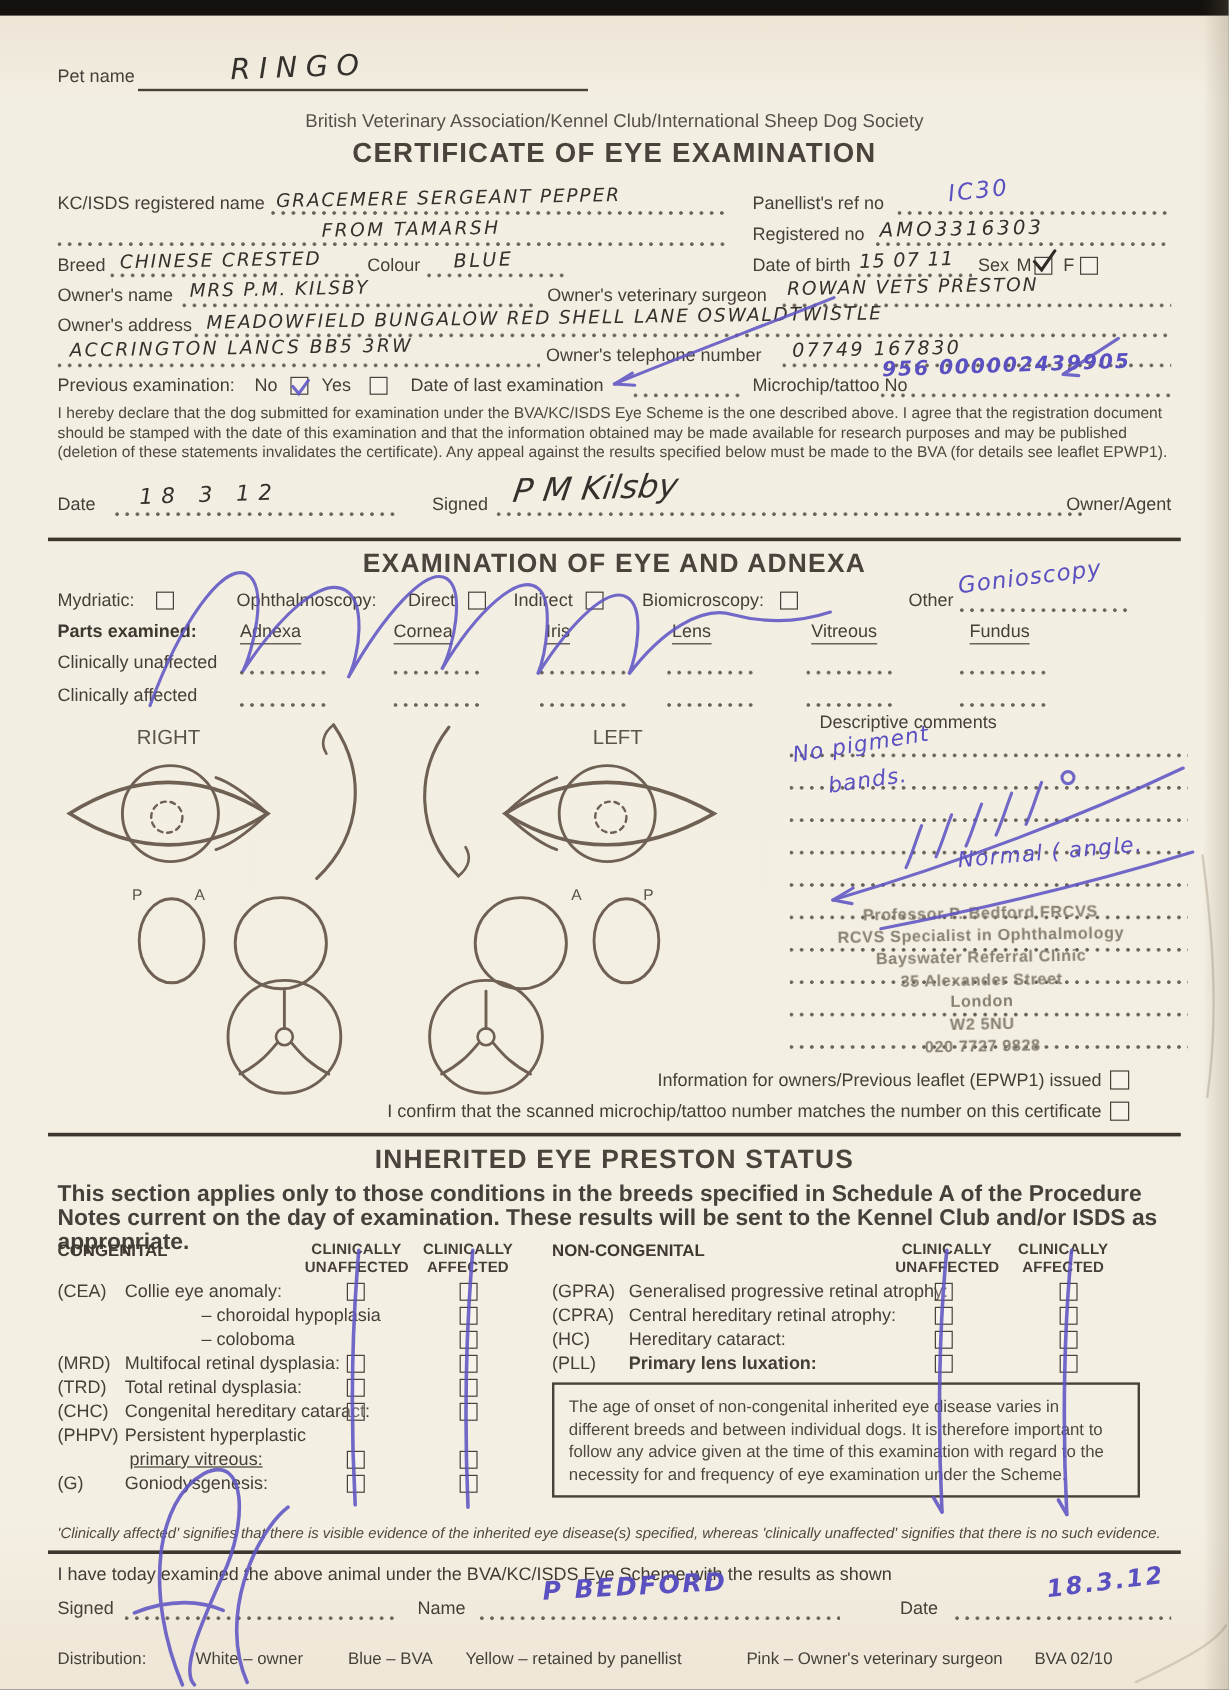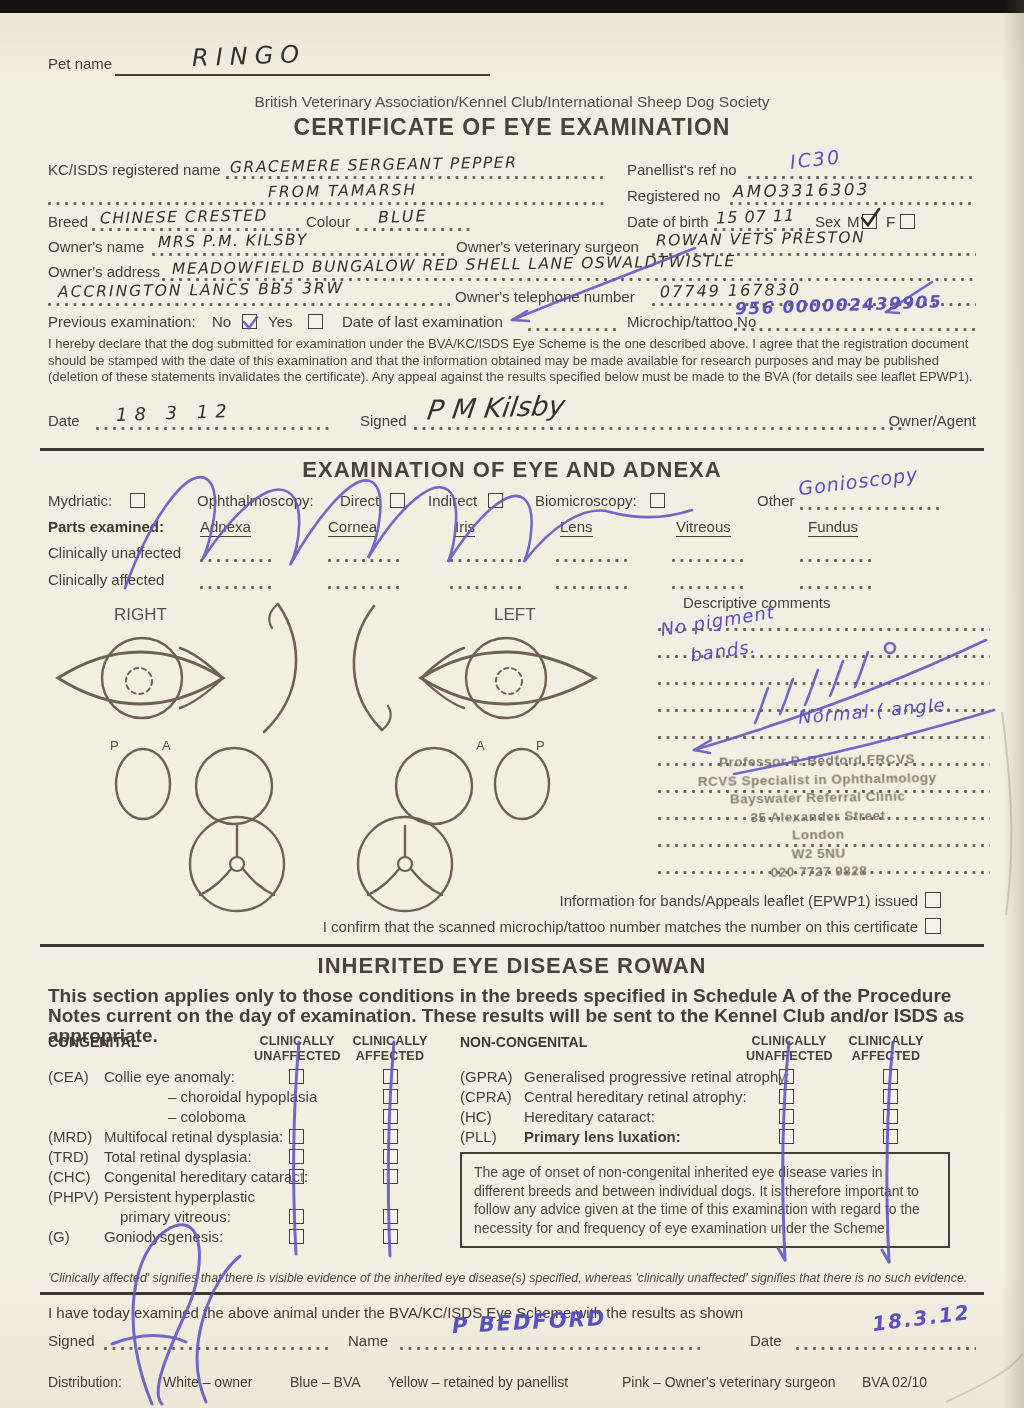--- a/index.html
+++ b/index.html
@@ -214,28 +214,28 @@
   <div class="stk" style="left:648px;top:752px;width:340px;">
     <div>Professor P. Bedford FRCVS</div>
     <div>RCVS Specialist in Ophthalmology</div>
     <div>Bayswater Referral Clinic</div>
     <div>35 Alexander Street</div>
     <div>London</div>
     <div>W2 5NU</div>
     <div>020 7727 9828</div>
   </div>
 
-  <span class="lb" style="left:auto;right:106px;top:892px;">Information for bands/Appeals leaflet (EPWP1) issued</span>
+  <span class="lb" style="left:auto;right:106px;top:892px;">Information for owners/Previous leaflet (EPWP1) issued</span>
   <span class="cb" style="left:925px;top:892px;width:14px;height:14px;"></span>
   <span class="lb" style="left:auto;right:106px;top:918px;">I confirm that the scanned microchip/tattoo number matches the number on this certificate</span>
   <span class="cb" style="left:925px;top:918px;width:14px;height:14px;"></span>
 
   <div class="rule" style="top:944px;"></div>
 
-  <div class="ctitle" style="top:953px;font-size:22px;">INHERITED EYE DISEASE ROWAN</div>
+  <div class="ctitle" style="top:953px;font-size:22px;">INHERITED EYE PRESTON STATUS</div>
   <div class="sm" style="left:48px;top:986px;width:930px;font-size:19px;line-height:20px;font-weight:bold;color:#46403a;">This section applies only to those conditions in the breeds specified in Schedule A of the Procedure Notes current on the day of examination. These results will be sent to the Kennel Club and/or ISDS as appropriate.</div>
 
   <span class="lbb" style="left:48px;top:1034px;font-size:14px;">CONGENITAL</span>
   <div class="chead" style="left:254px;top:1034px;width:86px;">
     <div>CLINICALLY</div>
     <div>UNAFFECTED</div>
   </div>
   <div class="chead" style="left:350px;top:1034px;width:80px;">
     <div>CLINICALLY</div>
     <div>AFFECTED</div>
@@ -272,21 +272,21 @@
   <span class="cb" style="left:383px;top:1149px;"></span>
 
   <span class="lb" style="left:48px;top:1168px;">(CHC)</span>
   <span class="lb" style="left:104px;top:1168px;">Congenital hereditary cataract:</span>
   <span class="cb" style="left:289px;top:1169px;"></span>
   <span class="cb" style="left:383px;top:1169px;"></span>
 
   <span class="lb" style="left:48px;top:1188px;text-align:right;">(PHPV)</span>
   <span class="lb" style="left:104px;top:1188px;">Persistent hyperplastic</span>
 
-  <span class="lb" style="left:120px;top:1208px;">primary vitreous:</span>
+  <span class="lb" style="left:108px;top:1208px;text-decoration:underline;">primary vitreous:</span>
   <span class="cb" style="left:289px;top:1209px;"></span>
   <span class="cb" style="left:383px;top:1209px;"></span>
 
   <span class="lb" style="left:48px;top:1228px;">(G)</span>
   <span class="lb" style="left:104px;top:1228px;">Goniodysgenesis:</span>
   <span class="cb" style="left:289px;top:1229px;"></span>
   <span class="cb" style="left:383px;top:1229px;"></span>
 
   <span class="lb" style="left:460px;top:1068px;">(GPRA)</span>
   <span class="lb" style="left:524px;top:1068px;">Generalised progressive retinal atrophy:</span>

